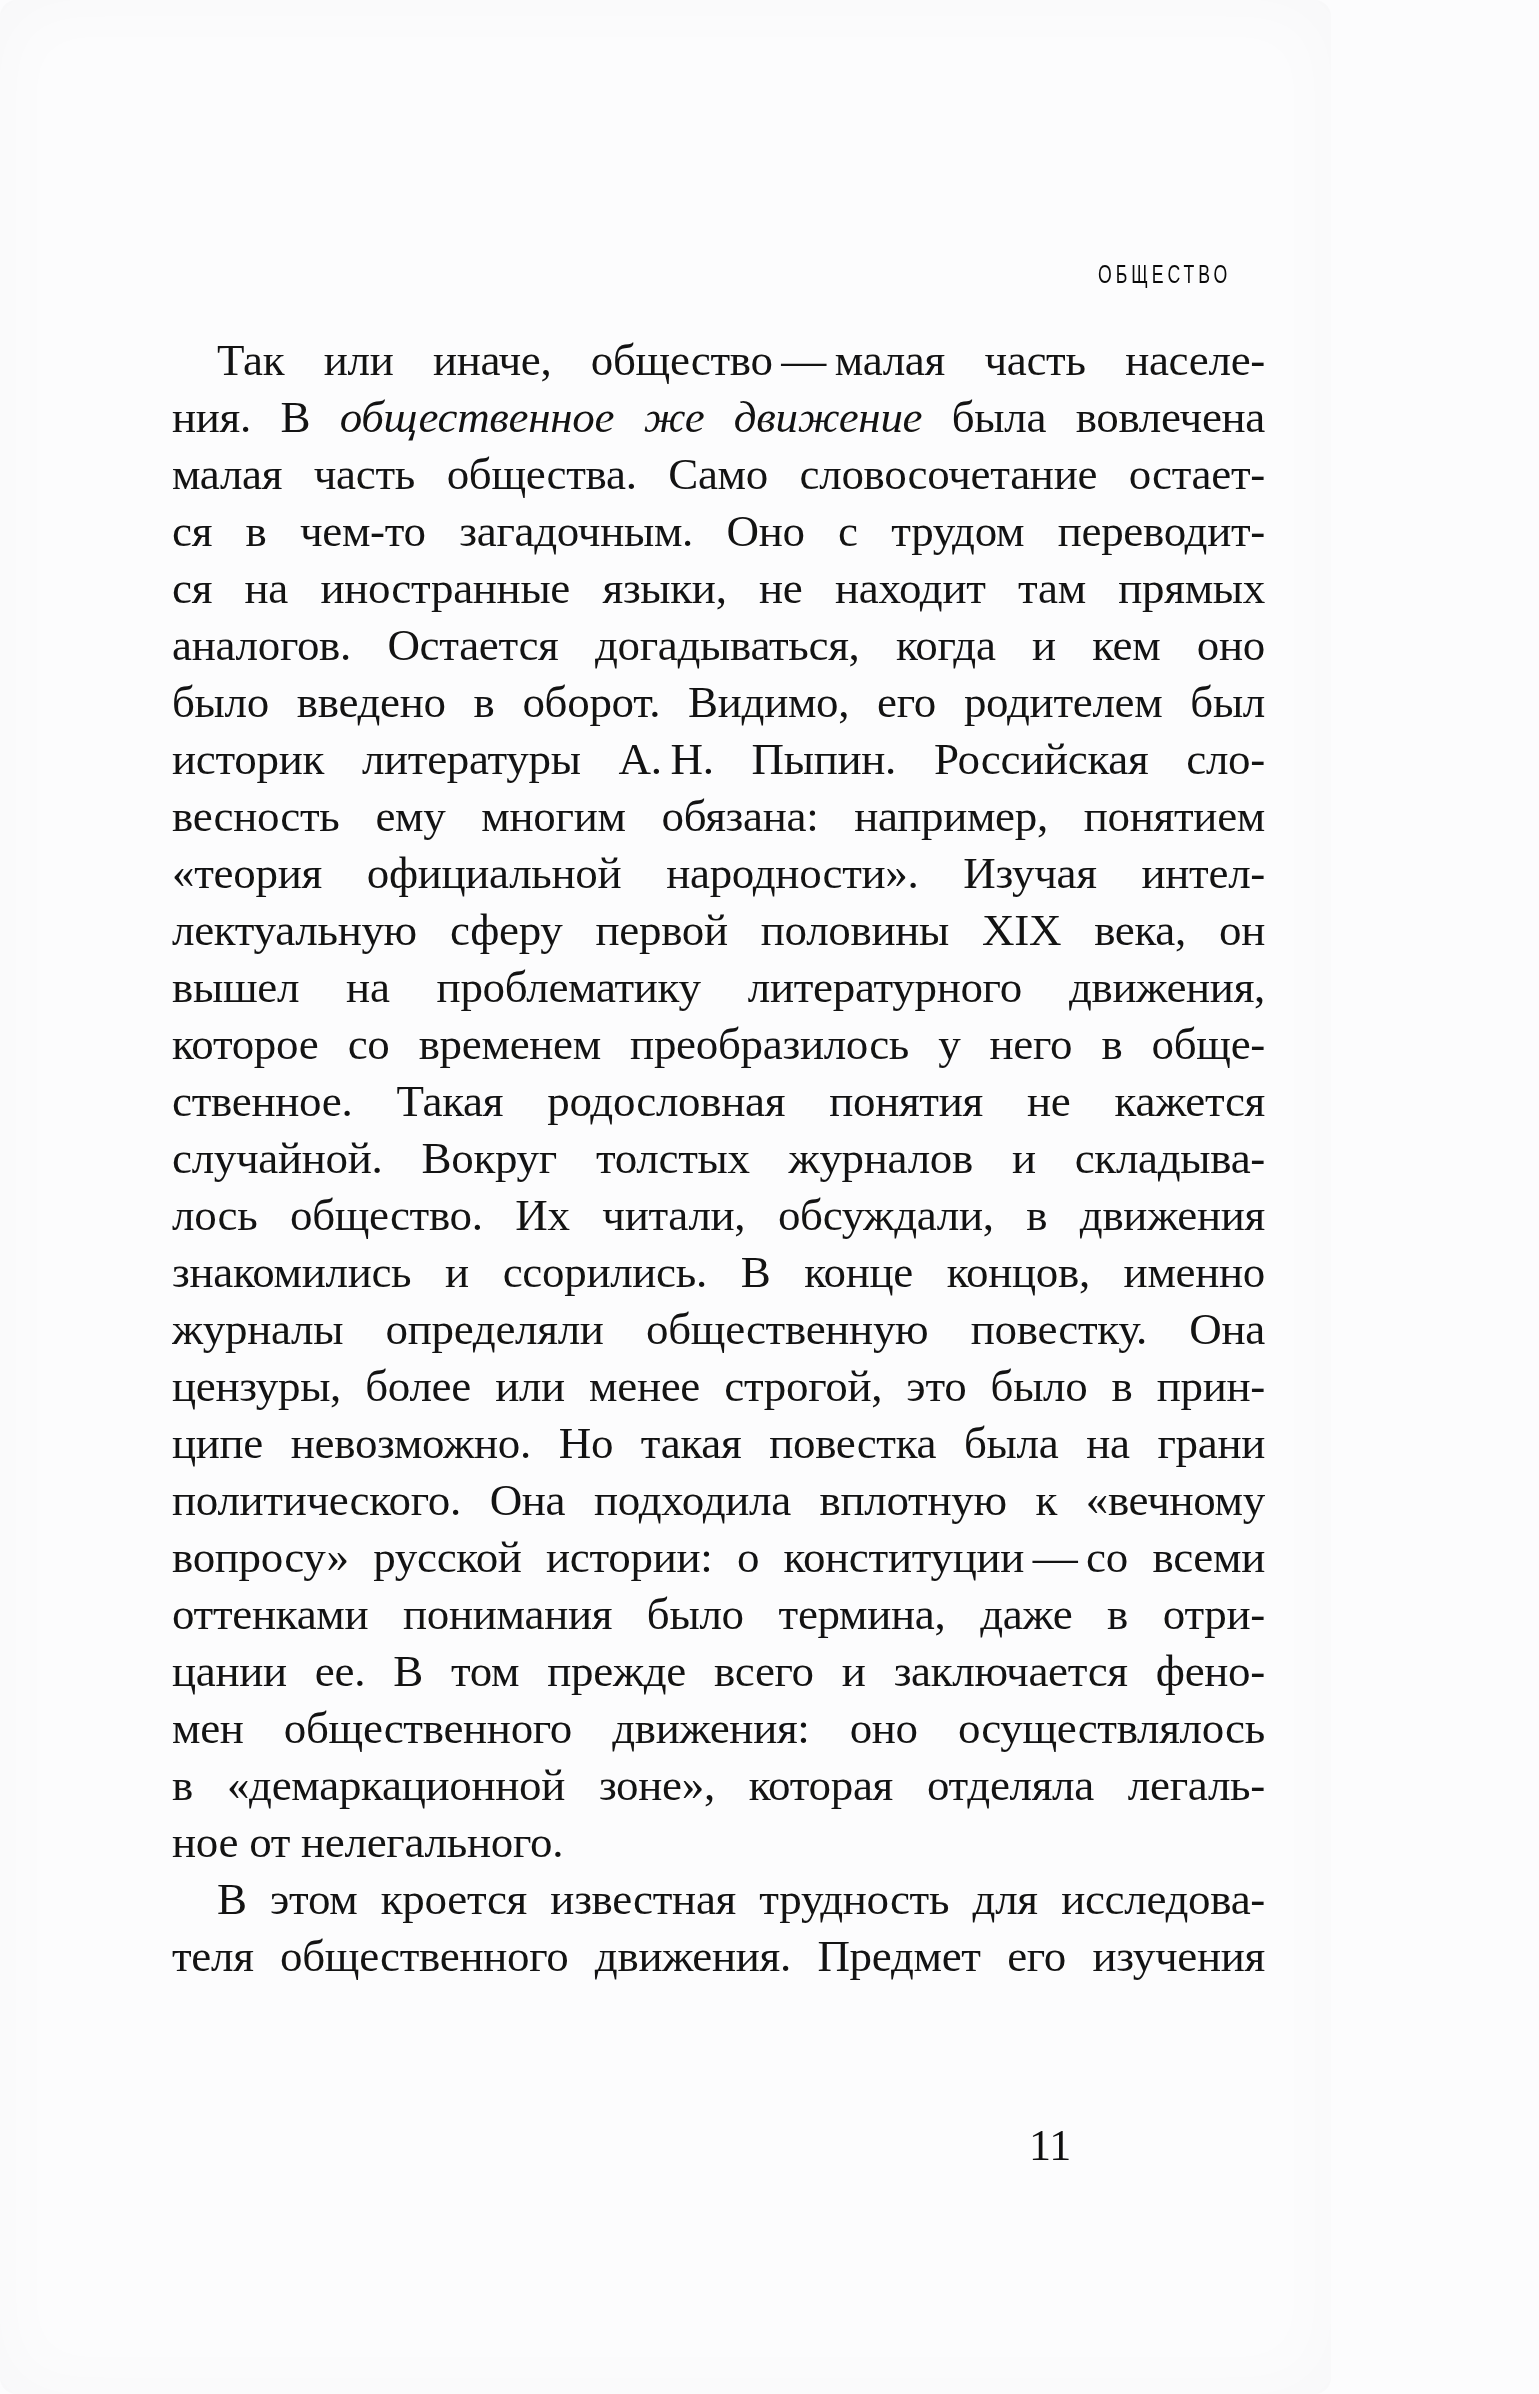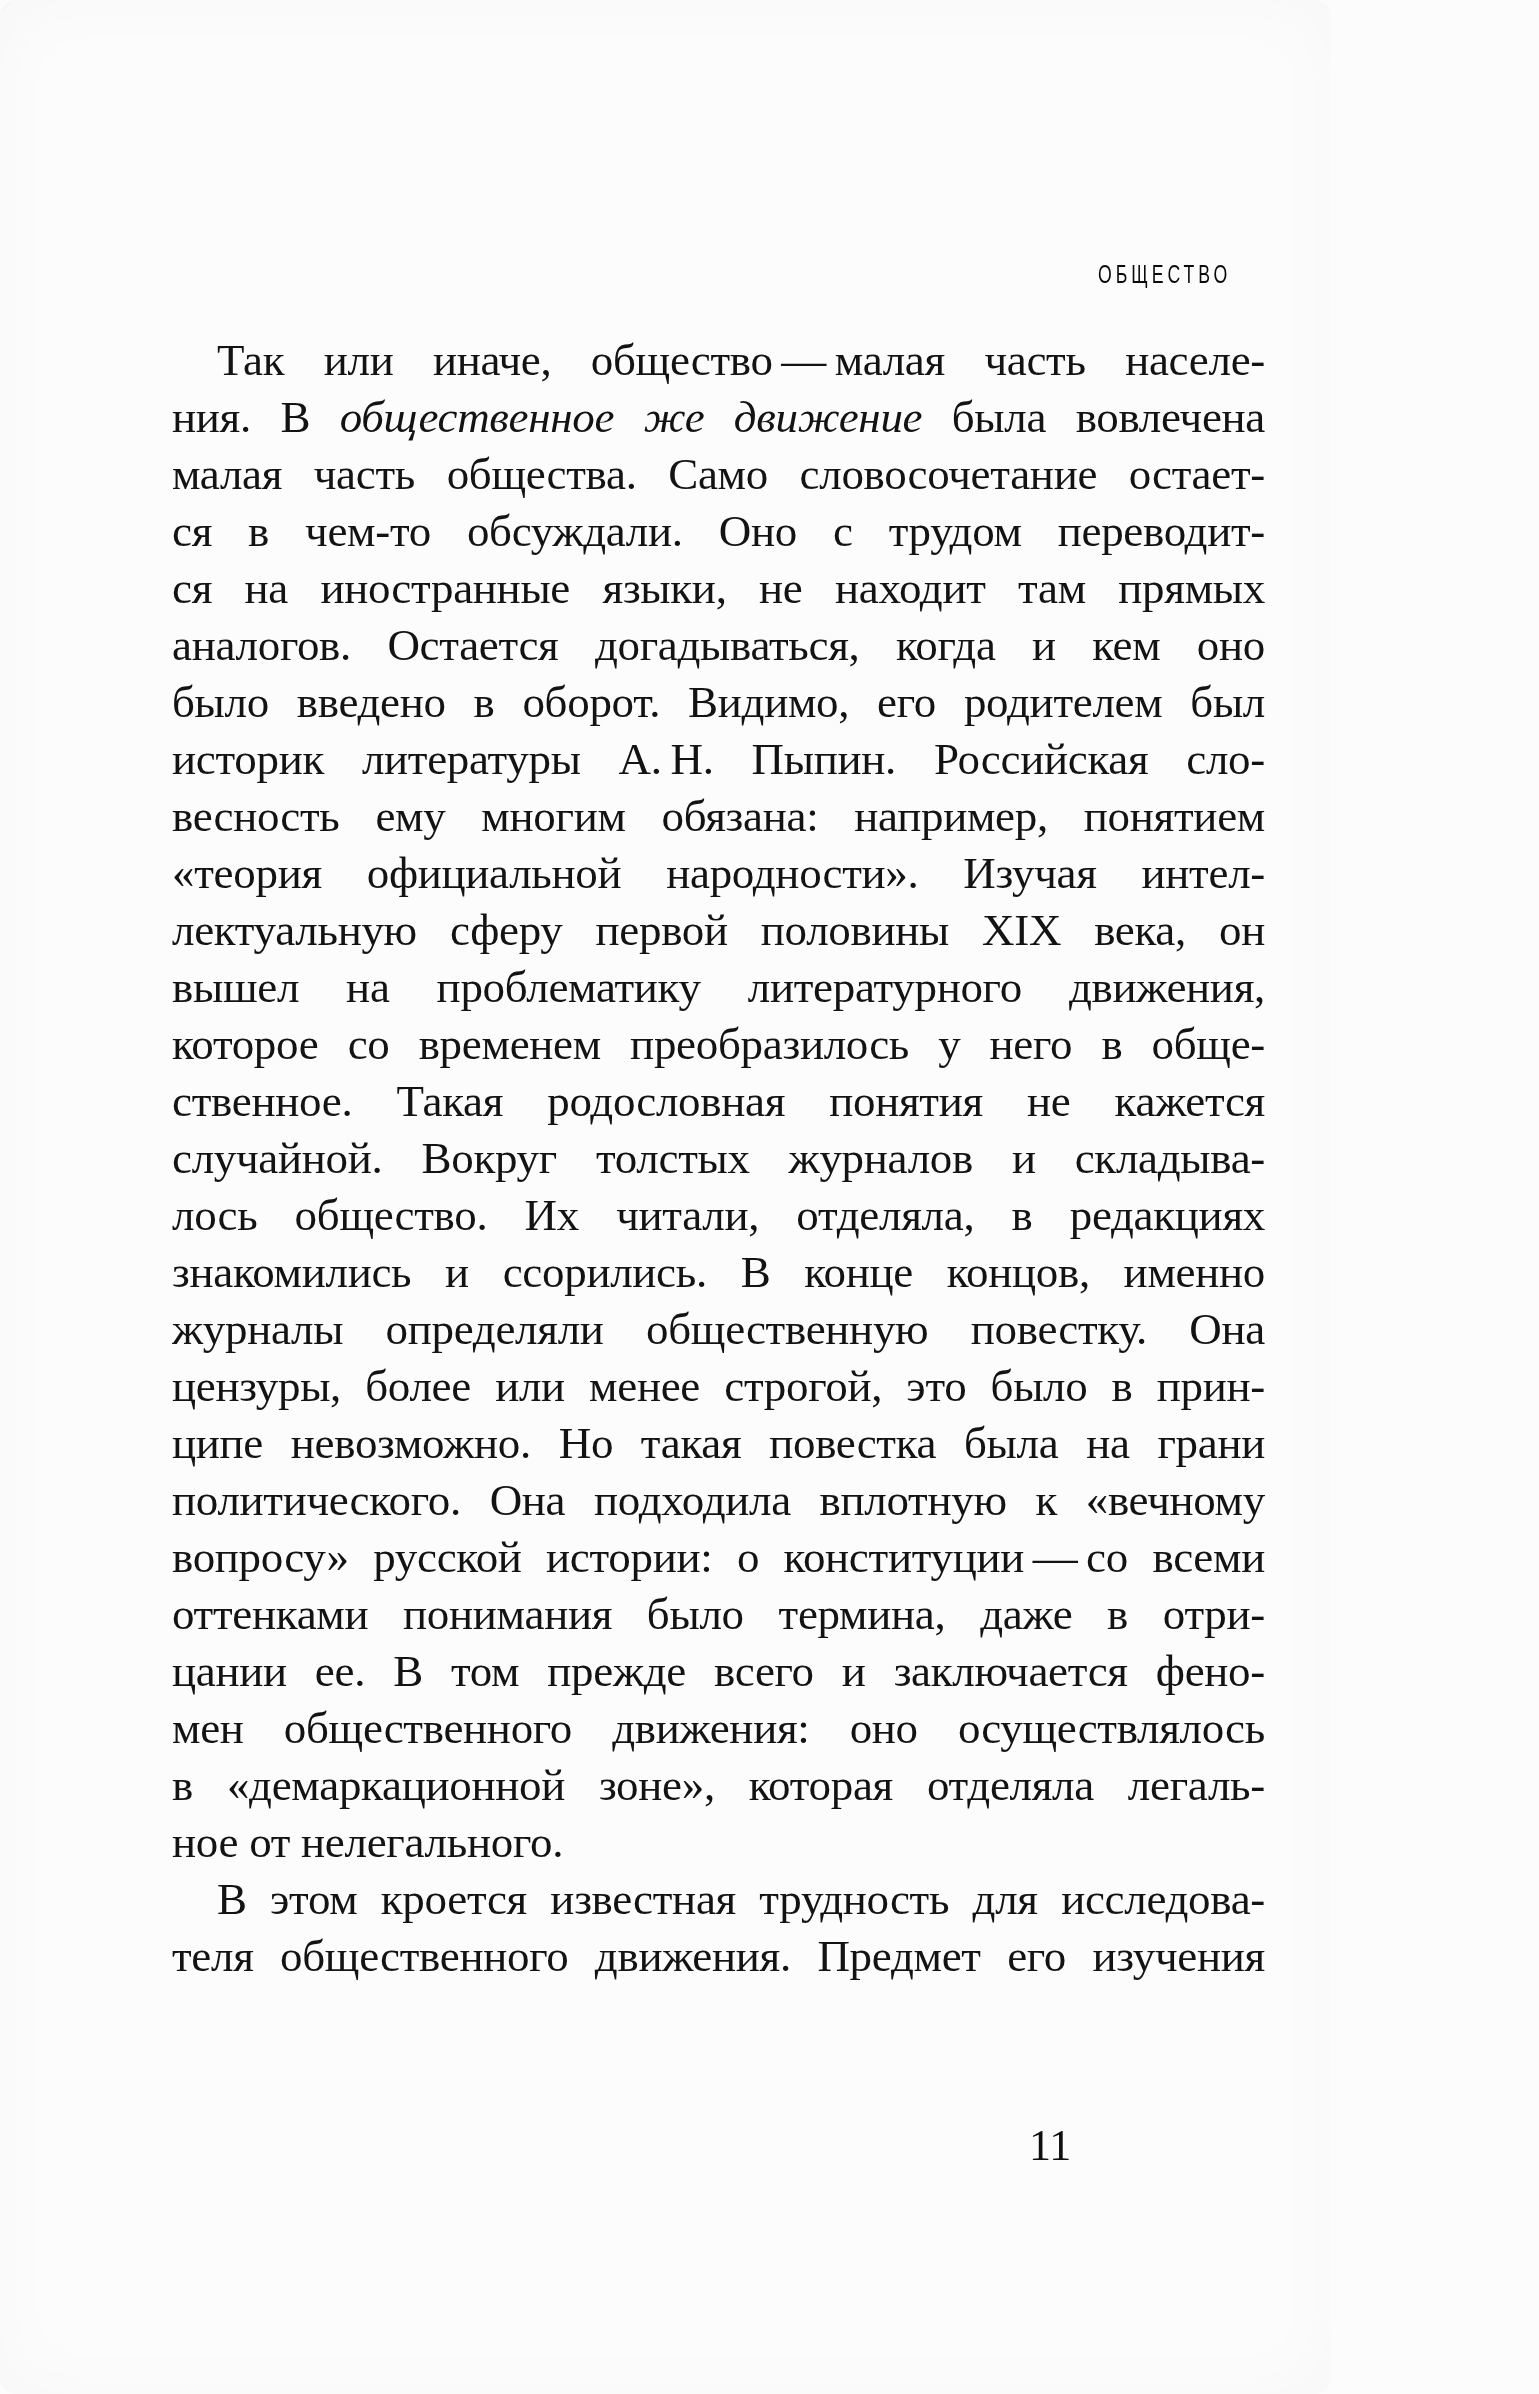--- a/index.html
+++ b/index.html
@@ -76,33 +76,33 @@
 </head>
 <body>
 
 <div class="page">
   <div class="running-head">ОБЩЕСТВО</div>
 
   <div class="body-text">
       <div class="line j indent"><span>Так или иначе, общество — малая часть населе-</span></div>
       <div class="line j"><span>ния. В </span><span class="it">общественное же движение</span><span> была вовлечена</span></div>
       <div class="line j"><span>малая часть общества. Само словосочетание остает-</span></div>
-      <div class="line j"><span>ся в чем-то обсуждали. Оно с трудом переводит-</span></div>
+      <div class="line j"><span>ся в чем-то загадочным. Оно с трудом переводит-</span></div>
       <div class="line j"><span>ся на иностранные языки, не находит там прямых</span></div>
       <div class="line j"><span>аналогов. Остается догадываться, когда и кем оно</span></div>
       <div class="line j"><span>было введено в оборот. Видимо, его родителем был</span></div>
       <div class="line j"><span>историк литературы А. Н. Пыпин. Российская сло-</span></div>
       <div class="line j"><span>весность ему многим обязана: например, понятием</span></div>
       <div class="line j"><span>«теория официальной народности». Изучая интел-</span></div>
       <div class="line j"><span>лектуальную сферу первой половины XIX века, он</span></div>
       <div class="line j"><span>вышел на проблематику литературного движения,</span></div>
       <div class="line j"><span>которое со временем преобразилось у него в обще-</span></div>
       <div class="line j"><span>ственное. Такая родословная понятия не кажется</span></div>
       <div class="line j"><span>случайной. Вокруг толстых журналов и складыва-</span></div>
-      <div class="line j"><span>лось общество. Их читали, отделяла, в редакциях</span></div>
+      <div class="line j"><span>лось общество. Их читали, обсуждали, в движения</span></div>
       <div class="line j"><span>знакомились и ссорились. В конце концов, именно</span></div>
       <div class="line j"><span>журналы определяли общественную повестку. Она</span></div>
       <div class="line j"><span>цензуры, более или менее строгой, это было в прин-</span></div>
       <div class="line j"><span>ципе невозможно. Но такая повестка была на грани</span></div>
       <div class="line j"><span>политического. Она подходила вплотную к «вечному</span></div>
       <div class="line j"><span>вопросу» русской истории: о конституции — со всеми</span></div>
       <div class="line j"><span>оттенками понимания было термина, даже в отри-</span></div>
       <div class="line j"><span>цании ее. В том прежде всего и заключается фено-</span></div>
       <div class="line j"><span>мен общественного движения: оно осуществлялось</span></div>
       <div class="line j"><span>в «демаркационной зоне», которая отделяла легаль-</span></div>

